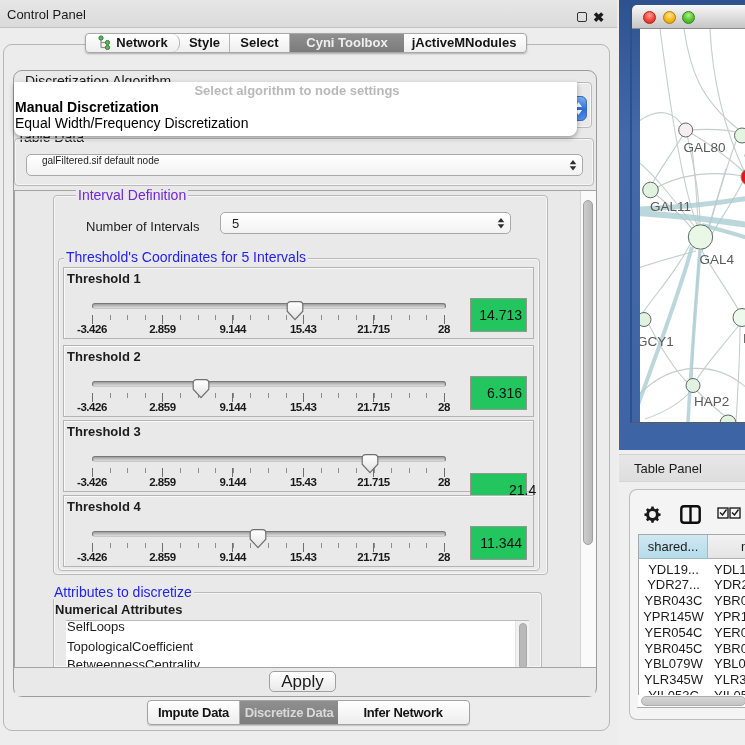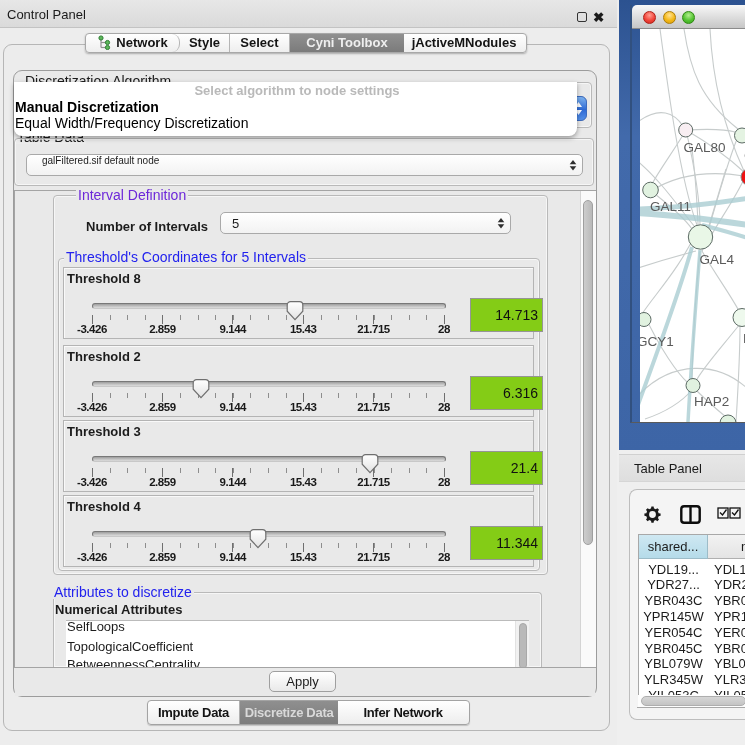--- a/index.html
+++ b/index.html
@@ -6,21 +6,21 @@
 body{width:745px;height:745px;position:relative;overflow:hidden;
  font-family:"Liberation Sans",sans-serif;background:#ededed;font-size:13px;color:#1c1c1c;}
 .ab{position:absolute;}
 .combo{position:absolute;background:linear-gradient(#ffffff,#f2f2f2);border:1px solid #a9a9a9;border-radius:5px;box-sizing:border-box;}
 .arr{position:absolute;width:8px;height:12px;}
 .grp{position:absolute;border:1px solid #b9b9b9;border-radius:4px;box-shadow:inset 0 0 0 1px rgba(255,255,255,.6);box-sizing:border-box;}
 .gtitle{position:absolute;background:#e9e9e9;padding:0 2px;line-height:14px;font-size:14px;}
 .tpanel{position:absolute;border:1px solid #b4b4b4;box-shadow:inset 1px 1px 0 rgba(255,255,255,.7);background:#e9e9e9;box-sizing:border-box;}
 .thr-label{position:absolute;font-weight:bold;font-size:13px;}
 .track{position:absolute;height:4px;border:1px solid #787878;border-bottom-color:#c8c8c8;border-radius:3px;background:linear-gradient(#9d9d9d,#c2c2c2 55%,#dcdcdc);}
-.vbox{position:absolute;left:470px;width:73px;height:34px;background:#84cc16;border:1px solid #959595;box-sizing:border-box;font-size:14px;text-align:right;line-height:32px;padding-right:4px;color:#111;}
+.vbox{position:absolute;left:470px;width:57px;height:34px;background:#22c55e;border:1px solid #959595;box-sizing:border-box;font-size:14px;text-align:right;line-height:32px;padding-right:4px;color:#111;}
 .ticklbl{position:absolute;font-size:11.5px;font-weight:bold;letter-spacing:-0.45px;color:#191919;width:60px;text-align:center;}
 .minorticks{position:absolute;height:5px;background:repeating-linear-gradient(to right,#8d8d8d 0 1px,transparent 1px 17.6px);}
 .majtick{position:absolute;width:1px;height:9px;background:#6f6f6f;}
 .seg{display:inline-block;height:100%;box-sizing:border-box;text-align:center;color:#141414;}
 .cell{white-space:nowrap;overflow:hidden;}
 </style>
 </head>
 <body>
 
 <div class="ab" style="left:0;top:0;width:617px;height:745px;background:#ededed;"></div>
@@ -68,33 +68,33 @@
     <path d="M4 11.5 L7.3 7.2 H0.7 Z" fill="#2f2f2f"></path>
   </svg>
 
 <div class="ab" style="left:14px;top:190px;width:582px;height:478px;border:1px solid #a4a4a4;box-sizing:border-box;background:#e9e9e9;"></div>
 
 <div class="ab" style="left:580px;top:191px;width:15px;height:476px;background:#fafafa;border-left:1px solid #d4d4d4;"></div>
 <div class="ab" style="left:582.5px;top:200px;width:10px;height:345px;background:linear-gradient(to right,#cdcdcd,#b9b9b9);border:1px solid #9f9f9f;border-radius:6px;box-sizing:border-box;"></div>
 
 <div class="grp" style="left:53px;top:195px;width:495px;height:380px;border-radius:4px;"></div>
 <div class="gtitle" style="left:56px;top:188px;color:#6d28d9;margin-left:20px;">Interval Definition</div>
-<div class="ab" style="left:86px;top:219px;font-weight:bold;">Number of Intervals</div>
+<div class="ab" style="left:86px;top:219px;font-weight:normal;">Number of Intervals</div>
 <div class="combo" style="left:220px;top:212px;width:291px;height:22px;"></div>
 <div class="ab" style="left:232px;top:216px;">5</div>
 <svg class="arr" style="left:497px;top:217px;">
     <path d="M4 1 L7.3 5.3 H0.7 Z" fill="#2f2f2f"></path>
     <path d="M4 11.5 L7.3 7.2 H0.7 Z" fill="#2f2f2f"></path>
   </svg>
 
 <div class="grp" style="left:58px;top:258px;width:482px;height:313px;"></div>
 <div class="gtitle" style="left:64px;top:250px;color:#2222ee;">Threshold's Coordinates for 5 Intervals</div>
 
 <div class="tpanel" style="left:63px;top:267px;width:471px;height:72px;"></div>
-<div class="thr-label" style="left:67px;top:271px;">Threshold 8</div>
+<div class="thr-label" style="left:67px;top:271px;">Threshold 1</div>
 <div class="track" style="left:92px;top:303px;width:352px;"></div>
 <div class="minorticks" style="left:92px;top:315px;width:354px;"></div>
 <div class="majtick" style="left:91.5px;top:315px;"></div>
 <div class="majtick" style="left:161.9px;top:315px;"></div>
 <div class="majtick" style="left:232.3px;top:315px;"></div>
 <div class="majtick" style="left:302.7px;top:315px;"></div>
 <div class="majtick" style="left:373.1px;top:315px;"></div>
 <div class="majtick" style="left:443.5px;top:315px;"></div>
 <div class="ticklbl" style="left:62px;top:323px;">-3.426</div>
 <div class="ticklbl" style="left:132.4px;top:323px;">2.859</div>
@@ -158,21 +158,21 @@
 <div class="ticklbl" style="left:414px;top:476px;">28</div>
 <svg class="ab" style="left:361px;top:453.5px;" width="18" height="20" viewBox="0 0 18 20">
     <defs>
       <linearGradient id="th2" x1="0" y1="0" x2="0" y2="1">
         <stop offset="0" stop-color="#ffffff"></stop>
         <stop offset="1" stop-color="#e2e2e2"></stop>
       </linearGradient>
     </defs>
     <path d="M4.5 0.7 h9 a3.3 3.3 0 0 1 3.3 3.3 v6.2 L9 18.6 L1.2 10.2 v-6.2 a3.3 3.3 0 0 1 3.3 -3.3 z" fill="url(#th2)" stroke="#6f6f6f" stroke-width="1.2"></path>
   </svg>
-<div class="vbox" style="top:451px;padding-left:38px;">21.4</div>
+<div class="vbox" style="top:473px;padding-left:38px;">21.4</div>
 
 <div class="tpanel" style="left:63px;top:495px;width:471px;height:72px;"></div>
 <div class="thr-label" style="left:67px;top:499px;">Threshold 4</div>
 <div class="track" style="left:92px;top:531px;width:352px;"></div>
 <div class="minorticks" style="left:92px;top:543px;width:354px;"></div>
 <div class="majtick" style="left:91.5px;top:543px;"></div>
 <div class="majtick" style="left:161.9px;top:543px;"></div>
 <div class="majtick" style="left:232.3px;top:543px;"></div>
 <div class="majtick" style="left:302.7px;top:543px;"></div>
 <div class="majtick" style="left:373.1px;top:543px;"></div>
@@ -199,21 +199,21 @@
 <div class="ab" style="left:55px;top:602px;font-weight:bold;">Numerical Attributes</div>
 <div class="ab" style="left:66px;top:620px;width:463px;height:47px;background:#fff;border-top:1px solid #bbb;box-sizing:border-box;overflow:hidden;">
   <div style="position:absolute;left:1px;top:-2px;">SelfLoops</div>
   <div style="position:absolute;left:1px;top:18px;">TopologicalCoefficient</div>
   <div style="position:absolute;left:1px;top:36px;">BetweennessCentrality</div>
   <div style="position:absolute;right:0;top:0;width:13px;height:47px;background:#f1f1f1;border-left:1px solid #e2e2e2;"></div>
   <div style="position:absolute;right:2px;top:1.5px;width:8px;height:46px;background:#b9b9b9;border:1px solid #a8a8a8;border-radius:4.5px;box-sizing:border-box;"></div>
 </div>
 
 <div class="ab" style="left:15px;top:668px;width:580px;height:28px;background:#e9e9e9;"></div>
-<div class="ab" style="left:269px;top:671px;width:67px;height:21px;background:linear-gradient(#ffffff,#e9e9e9);border:1px solid #9f9f9f;border-radius:5px;box-sizing:border-box;text-align:center;line-height:19px;font-size:13px;">Apply</div>
+<div class="ab" style="left:269px;top:671px;width:67px;height:21px;background:linear-gradient(#ffffff,#e9e9e9);border:1px solid #9f9f9f;border-radius:5px;box-sizing:border-box;text-align:center;line-height:19px;font-size:17px;">Apply</div>
 
 <div class="ab" style="left:147px;top:700px;width:321px;height:23px;border-radius:4px;background:linear-gradient(#ffffff,#ededed);border:1px solid #a3a3a3;box-shadow:0 1px 1px rgba(0,0,0,.18);font-size:13px;font-weight:bold;letter-spacing:-0.3px;line-height:23px;white-space:nowrap;box-sizing:content-box;">
  <span class="seg" style="width:92px;border-right:1px solid #b0b0b0;">Impute Data</span><span class="seg" style="width:98px;background:linear-gradient(#8f8f8f,#7c7c7c);color:#d9d9d9;">Discretize Data</span><span class="seg" style="width:130px;">Infer Network</span>
 </div>
 
 <div class="ab" style="left:619px;top:0;width:126px;height:455px;background:linear-gradient(#2c5290,#426aab 30%,#3d65a6);"></div>
 <div class="ab" style="left:617px;top:450px;width:128px;height:295px;background:#efefef;"></div>
 
 <div class="ab" style="left:630px;top:5px;width:115px;height:418px;border-left:2px solid #31507f;border-bottom:1px solid #5a5a5a;box-sizing:border-box;">
  <div style="position:absolute;left:0;top:0;width:113px;height:24px;background:linear-gradient(#f8f8f8,#dcdcdc 55%,#c6c6c6);border-bottom:1px solid #8b8b8b;border-radius:5px 0 0 0;box-sizing:border-box;">

